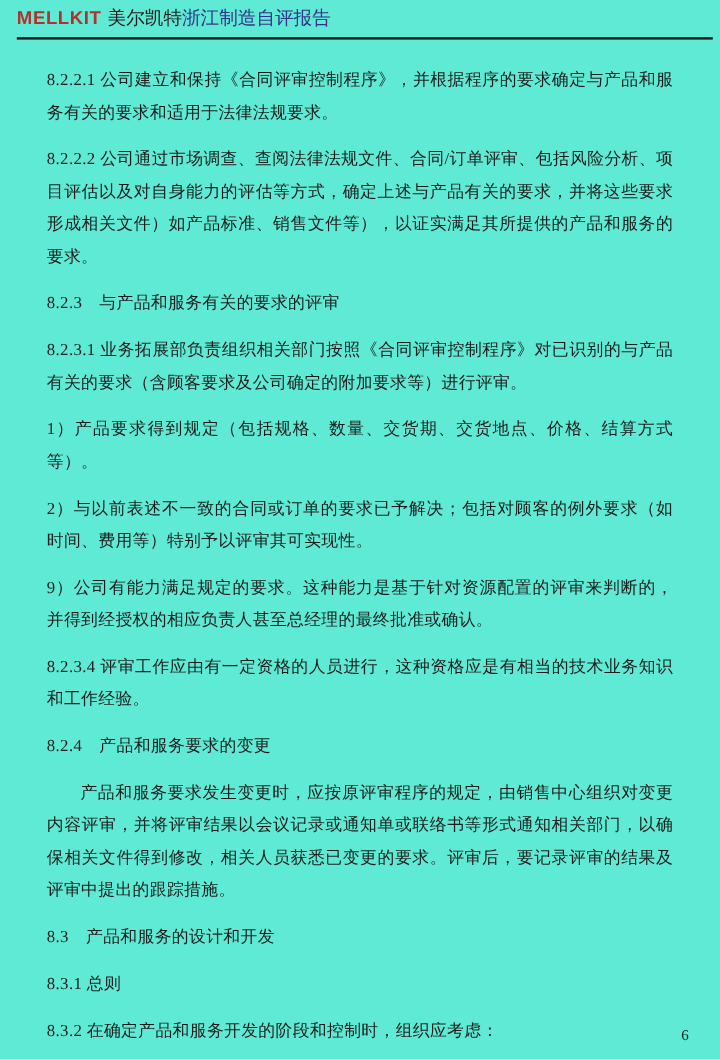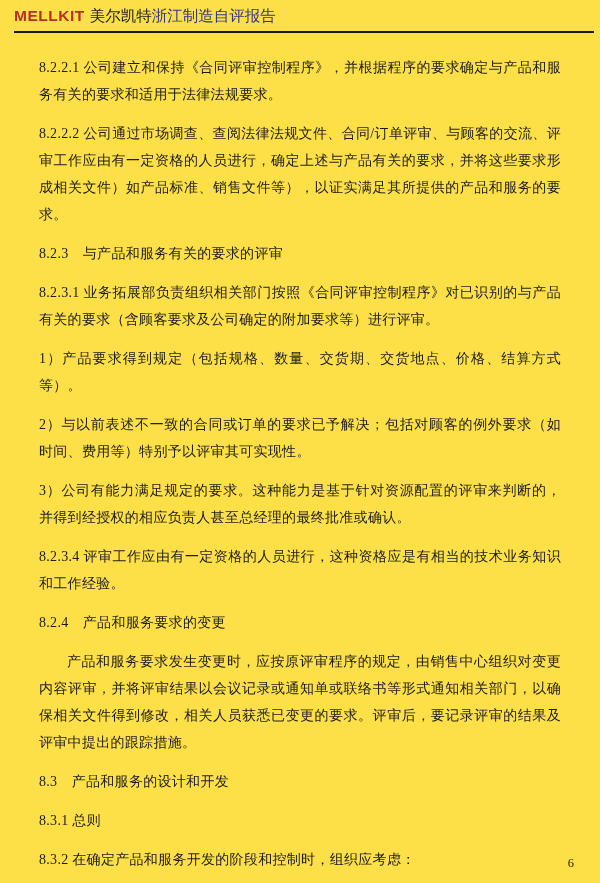--- a/index.html
+++ b/index.html
@@ -9,21 +9,21 @@
     width: 600px;
     height: 883px;
     overflow: hidden;
     font-family: "Liberation Serif", "DejaVu Serif", serif;
     color: #1c1c1c;
   }
   .page {
     position: relative;
     width: 600px;
     height: 883px;
-    background: #fde047;
+    background: #5eead4;
     box-sizing: border-box;
   }
   header {
     padding: 6px 6px 0 14px;
   }
   .header-line {
     font-size: 15.5px;
     line-height: 20px;
     white-space: nowrap;
   }
@@ -77,26 +77,26 @@
 
   <header>
     <div class="header-line">
       <span class="brand">MELLKIT</span><span class="t-black">美尔凯特</span><span class="t-blue">浙江制造自评报告</span>
     </div>
     <div class="rule"></div>
   </header>
 
   <main id="doc-body">
       <p class="body">8.2.2.1 公司建立和保持《合同评审控制程序》，并根据程序的要求确定与产品和服务有关的要求和适用于法律法规要求。</p>
-      <p class="body">8.2.2.2 公司通过市场调查、查阅法律法规文件、合同/订单评审、与顾客的交流、评审工作应由有一定资格的人员进行，确定上述与产品有关的要求，并将这些要求形成相关文件）如产品标准、销售文件等），以证实满足其所提供的产品和服务的要求。</p>
+      <p class="body">8.2.2.2 公司通过市场调查、查阅法律法规文件、合同/订单评审、包括风险分析、项目评估以及对自身能力的评估等方式，确定上述与产品有关的要求，并将这些要求形成相关文件）如产品标准、销售文件等），以证实满足其所提供的产品和服务的要求。</p>
       <p class="heading">8.2.3　与产品和服务有关的要求的评审</p>
       <p class="body">8.2.3.1 业务拓展部负责组织相关部门按照《合同评审控制程序》对已识别的与产品有关的要求（含顾客要求及公司确定的附加要求等）进行评审。</p>
       <p class="body">1）产品要求得到规定（包括规格、数量、交货期、交货地点、价格、结算方式等）。</p>
       <p class="body">2）与以前表述不一致的合同或订单的要求已予解决；包括对顾客的例外要求（如时间、费用等）特别予以评审其可实现性。</p>
-      <p class="body">3）公司有能力满足规定的要求。这种能力是基于针对资源配置的评审来判断的，并得到经授权的相应负责人甚至总经理的最终批准或确认。</p>
+      <p class="body">9）公司有能力满足规定的要求。这种能力是基于针对资源配置的评审来判断的，并得到经授权的相应负责人甚至总经理的最终批准或确认。</p>
       <p class="body">8.2.3.4 评审工作应由有一定资格的人员进行，这种资格应是有相当的技术业务知识和工作经验。</p>
       <p class="heading">8.2.4　产品和服务要求的变更</p>
       <p class="indent">产品和服务要求发生变更时，应按原评审程序的规定，由销售中心组织对变更内容评审，并将评审结果以会议记录或通知单或联络书等形式通知相关部门，以确保相关文件得到修改，相关人员获悉已变更的要求。评审后，要记录评审的结果及评审中提出的跟踪措施。</p>
       <p class="heading">8.3　产品和服务的设计和开发</p>
       <p class="body">8.3.1 总则</p>
       <p class="body">8.3.2 在确定产品和服务开发的阶段和控制时，组织应考虑：</p>
       <p class="list">a) 开发活动的特性、周期、复杂性；</p>
     </main>
 
   <div class="page-number">6</div>

